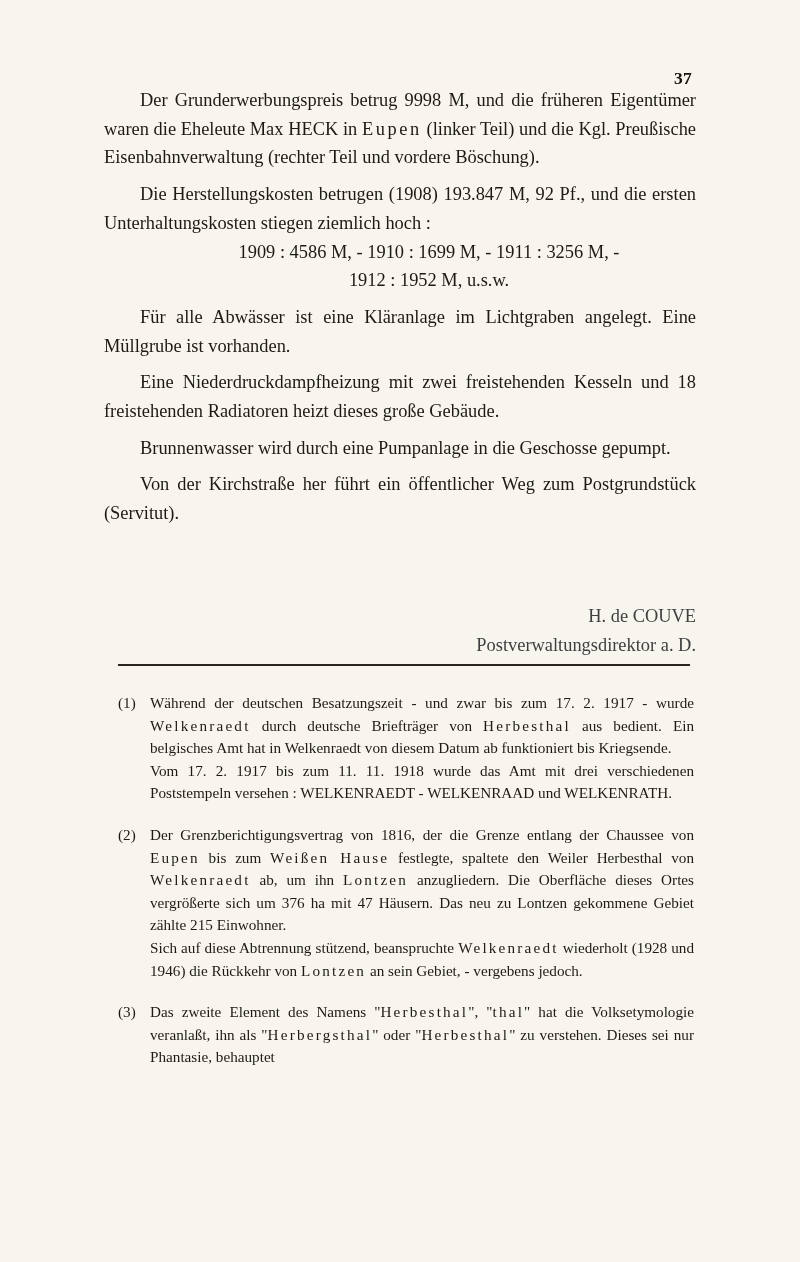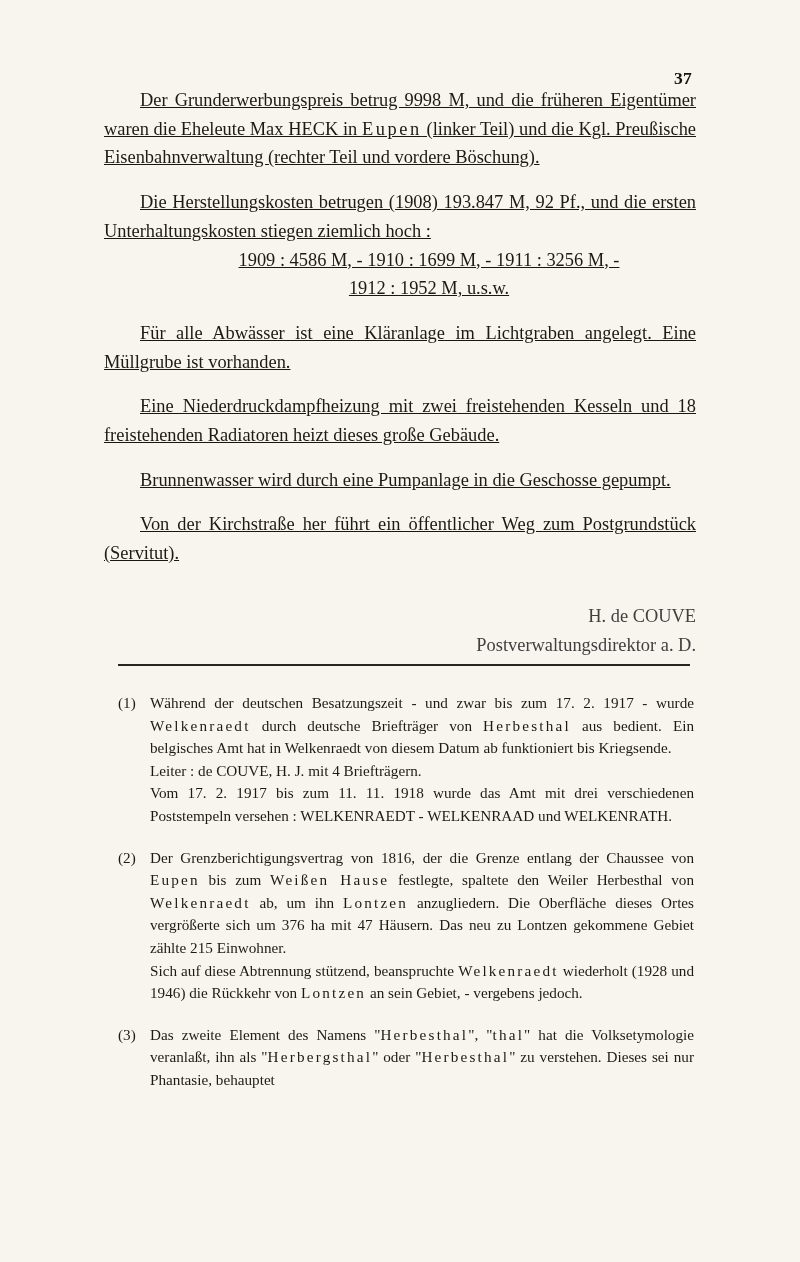--- a/index.html
+++ b/index.html
@@ -33,33 +33,32 @@
     letter-spacing: 0.3px;
     color: #15120f;
   }
 
   
   .body-block {
     position: absolute;
     top: 86px;
     left: 104px;
     width: 592px;
-    text-decoration: underline;
   }
   .para {
     margin: 0 0 1px 0;
     text-align: justify;
     text-justify: inter-word;
     font-size: 18.4px;
     line-height: 28.7px;
     text-indent: 36px;
     color: #1d1a16;
   }
   .para.spaced-above {
-    margin-top: 16px;
+    margin-top: 8px;
   }
   .para.tight {
     margin-bottom: 0;
   }
   .para-last-line-left {
     text-align-last: left;
   }
   .years-line {
     margin: 0;
     padding-left: 58px;
@@ -163,21 +162,20 @@
     <div>Postverwaltungsdirektor a. D.</div>
   </div>
 
   <div class="divider"></div>
 
   <div class="footnotes">
 
     <div class="footnote">
       <span class="fn-marker">(1)</span>
       <p class="fn-p flush"><span>Während der deutschen Besatzungszeit - und zwar bis zum 17. 2. 1917 - wurde </span><span class="fn-sp">Welkenraedt</span><span> durch deutsche Briefträger von </span><span class="fn-sp">Herbesthal</span><span> aus bedient. Ein belgisches Amt hat in Welkenraedt von diesem Datum ab funktioniert bis Kriegsende.</span></p>
-      <p class="fn-p flush">Leiter : de COUVE, H. J. mit 4 Briefträgern.</p>
       <p class="fn-p flush">Vom 17. 2. 1917 bis zum 11. 11. 1918 wurde das Amt mit drei verschiedenen Poststempeln versehen : WELKENRAEDT - WELKENRAAD und WELKENRATH.</p>
     </div>
 
     <div class="footnote">
       <span class="fn-marker">(2)</span>
       <p class="fn-p flush"><span>Der Grenzberichtigungsvertrag von 1816, der die Grenze entlang der Chaussee von </span><span class="fn-sp">Eupen</span><span> bis zum </span><span class="fn-sp">Weißen Hause</span><span> festlegte, spaltete den Weiler Herbesthal von </span><span class="fn-sp">Welkenraedt</span><span> ab, um ihn </span><span class="fn-sp">Lontzen</span><span> anzugliedern. Die Oberfläche dieses Ortes vergrößerte sich um 376 ha mit 47 Häusern. Das neu zu Lontzen gekommene Gebiet zählte 215 Einwohner.</span></p>
       <p class="fn-p flush"><span>Sich auf diese Abtrennung stützend, beanspruchte </span><span class="fn-sp">Welkenraedt</span><span> wiederholt (1928 und 1946) die Rückkehr von </span><span class="fn-sp">Lontzen</span><span> an sein Gebiet, - vergebens jedoch.</span></p>
     </div>
 
     <div class="footnote">

